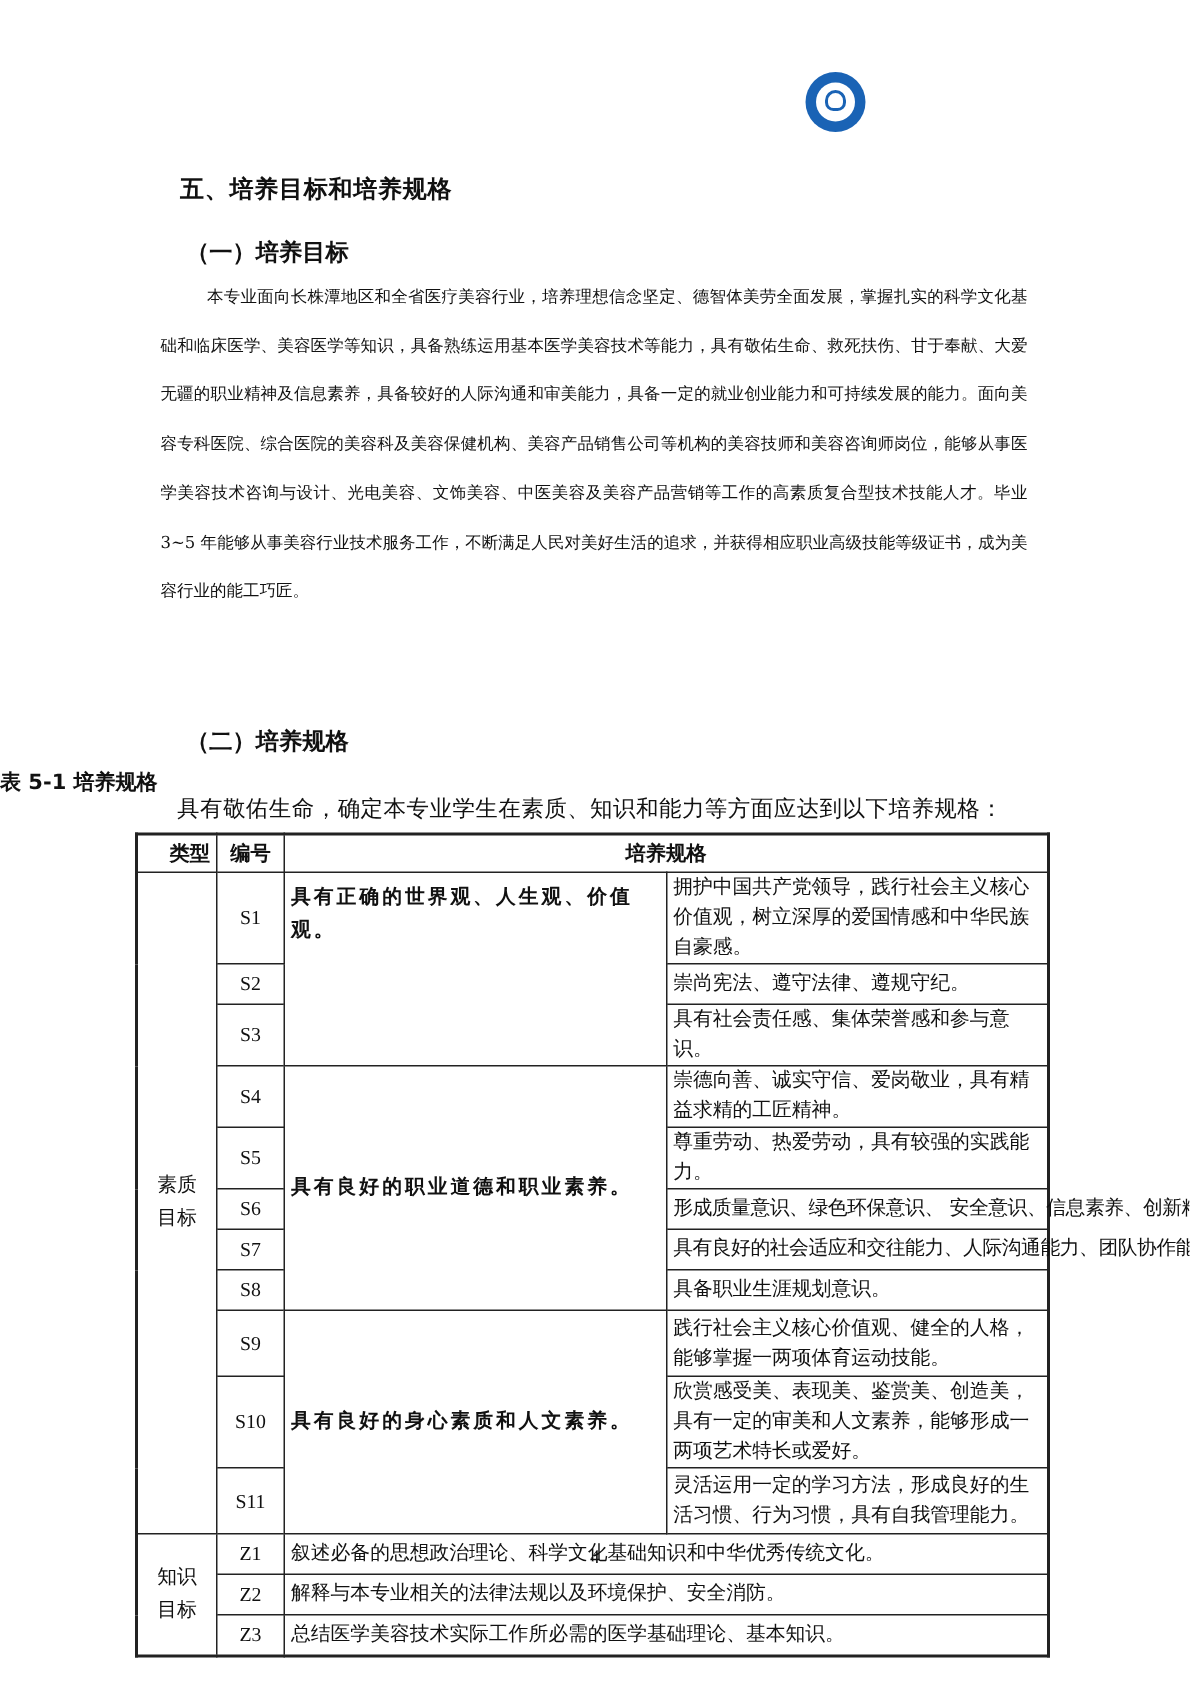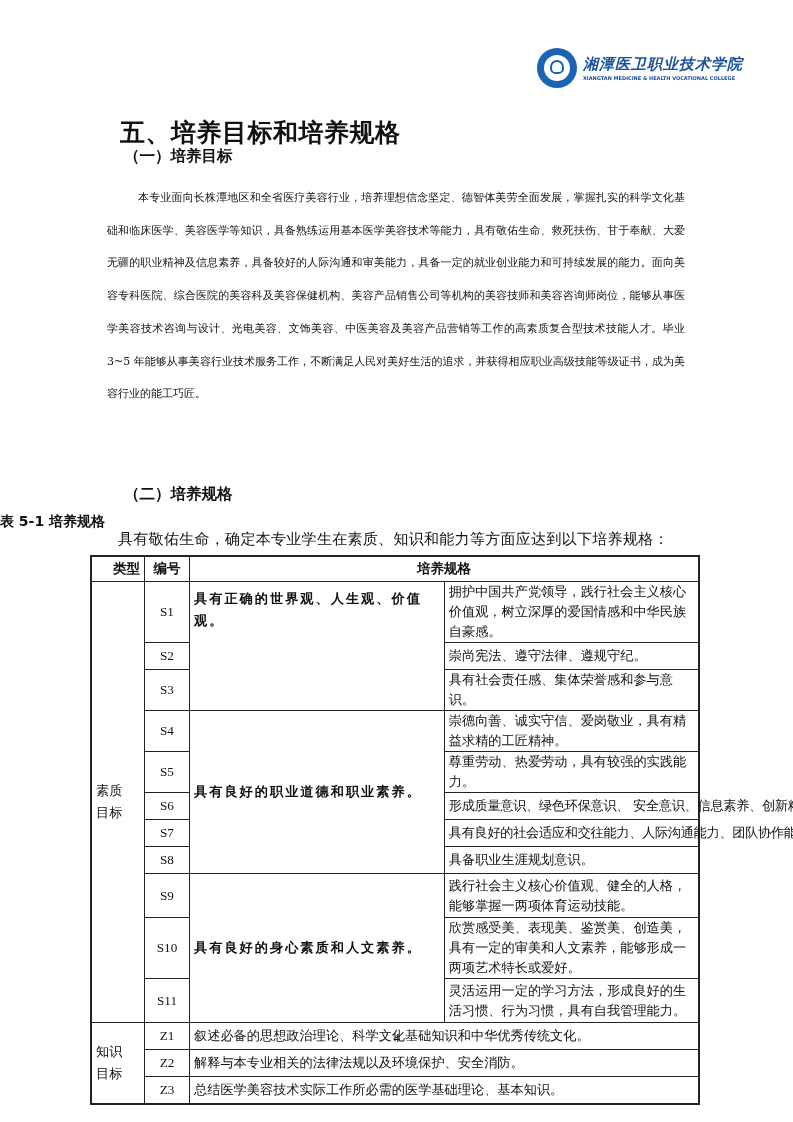--- a/index.html
+++ b/index.html
@@ -6,49 +6,45 @@
   body { width:793px; height:1122px; position:relative; overflow:hidden;
          font-family:"DejaVu Serif","Liberation Serif",serif; color:#111; }
   .logo { position:absolute; left:537px; top:46px; width:240px; height:44px; display:flex; align-items:center; }
   .logo-emblem { width:40px; height:40px; border-radius:50%; background:#1a63b5; position:relative; flex:none; }
   .logo-emblem::before { content:""; position:absolute; left:7px; top:7px; width:26px; height:26px; border-radius:50%; background:#fff; }
   .logo-emblem::after { content:""; position:absolute; left:13px; top:12px; width:14px; height:14px; border-radius:50% 50% 40% 40%; border:2px solid #1a63b5; box-sizing:border-box; }
   .logo-text { margin-left:6px; color:#1a4f9a; }
   .logo-cn { font-size:15px; font-weight:bold; letter-spacing:1px; font-style:italic; white-space:nowrap; }
   .logo-en { font-size:5px; font-family:"DejaVu Sans",sans-serif; font-weight:bold; white-space:nowrap; margin-top:1px; }
 
-  .h1 { position:absolute; left:120px; top:116px; font-family:"DejaVu Sans",sans-serif; font-weight:bold; font-size:25px; letter-spacing:0.5px; }
-  .h2 { position:absolute; left:124px; top:146px; font-family:"DejaVu Sans",sans-serif; font-weight:bold; font-size:15.5px; }
+  .h1 { position:absolute; left:120px; top:116px; font-family:"DejaVu Sans",sans-serif; font-weight:bold; font-size:16px; letter-spacing:0.5px; }
+  .h2 { position:absolute; left:124px; top:158px; font-family:"DejaVu Sans",sans-serif; font-weight:bold; font-size:15.5px; }
   .h2b { top:484px; }
   .para { position:absolute; left:107px; top:182px; width:578px; font-size:11px; line-height:32.7px; text-align:justify; text-indent:31px; }
   .caption { position:absolute; left:0; width:793px; top:513px; text-align:left; font-family:"DejaVu Sans",sans-serif; font-weight:bold; font-size:14px; }
   .intro { position:absolute; left:118px; top:530px; font-size:15px; letter-spacing:0.3px; white-space:nowrap; }
 
   table { position:absolute; left:90px; top:555px; width:610px; border-collapse:collapse; font-size:13.2px; table-layout:fixed; }
   td, th { border:1px solid #222; padding:0 4px; vertical-align:middle; }
   th { font-family:"DejaVu Sans",sans-serif; font-weight:bold; font-size:13.5px; height:24px; }
   table { border:2px solid #222; }
   .c-type { width:44px; text-align:right; }
   .c-id { width:36px; text-align:center; font-family:"Liberation Serif",serif; }
   .c-group { width:74px; line-height:22px; letter-spacing:2px; vertical-align:top; padding-top:6px;font-weight:bold; }
   .c-spec { line-height:20px; }
-  .type-cell { text-align:left; line-height:22px;margin-left:48px; }
+  .type-cell { text-align:center; line-height:22px;margin-left:48px; }
   .r1 { height:48px; } .r { height:27px; } .r2 { height:44px; }
   .spec-wide { line-height:20px; }
   .pagenum { position:absolute; left:0; width:793px; top:1030px; text-align:center; font-size:13px; font-family:"Liberation Serif",serif; }
 </style>
 </head>
 <body>
 
 <div class="logo">
   <div class="logo-emblem"></div>
-  <div class="logo-text">
-    <div class="logo-cn">湘潭医卫职业技术学院</div>
-    <div class="logo-en">XIANGTAN MEDICINE &amp; HEALTH VOCATIONAL COLLEGE</div>
-  </div>
 </div>
 
 <div class="h1">五、培养目标和培养规格</div>
 <div class="h2">（一）培养目标</div>
 <div class="para">本专业面向长株潭地区和全省医疗美容行业，培养理想信念坚定、德智体美劳全面发展，掌握扎实的科学文化基础和临床医学、美容医学等知识，具备熟练运用基本医学美容技术等能力，具有敬佑生命、救死扶伤、甘于奉献、大爱无疆的职业精神及信息素养，具备较好的人际沟通和审美能力，具备一定的就业创业能力和可持续发展的能力。面向美容专科医院、综合医院的美容科及美容保健机构、美容产品销售公司等机构的美容技师和美容咨询师岗位，能够从事医学美容技术咨询与设计、光电美容、文饰美容、中医美容及美容产品营销等工作的高素质复合型技术技能人才。毕业 3~5 年能够从事美容行业技术服务工作，不断满足人民对美好生活的追求，并获得相应职业高级技能等级证书，成为美容行业的能工巧匠。</div>
 <div class="h2 h2b">（二）培养规格</div>
 <div class="caption">表 5-1  培养规格</div>
 <div class="intro">具有敬佑生命，确定本专业学生在素质、知识和能力等方面应达到以下培养规格：</div>
 
 <table>

